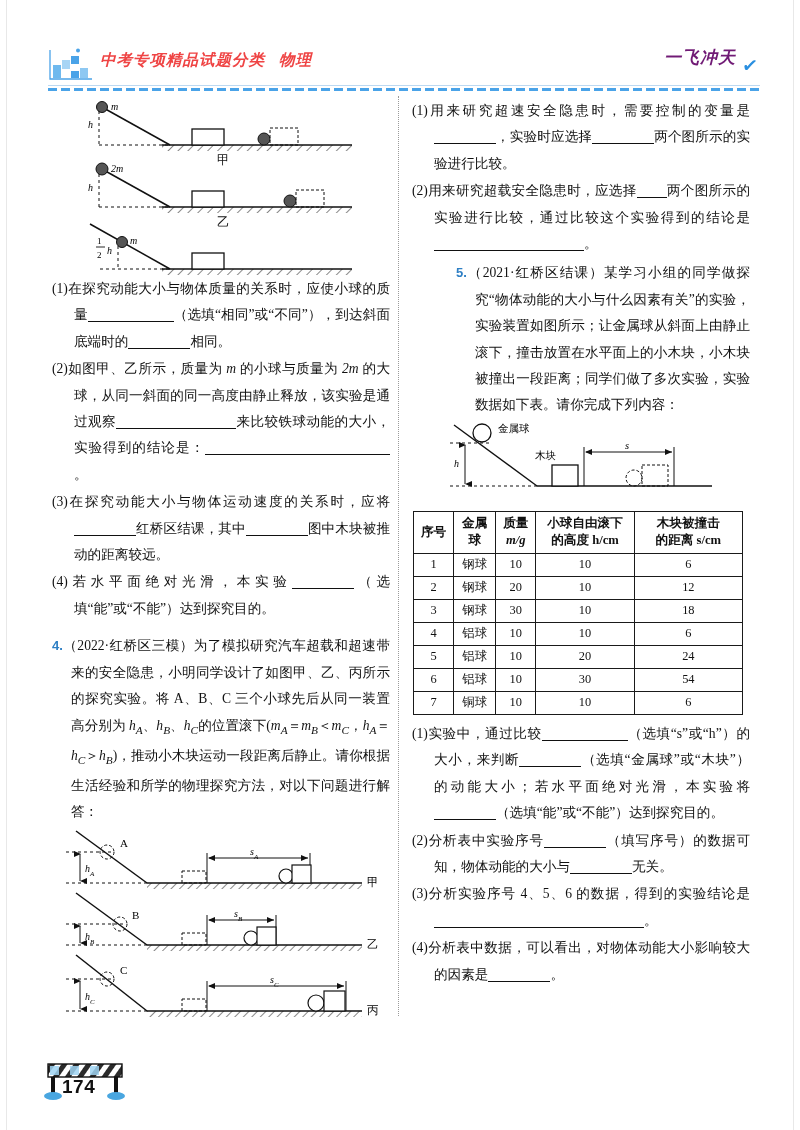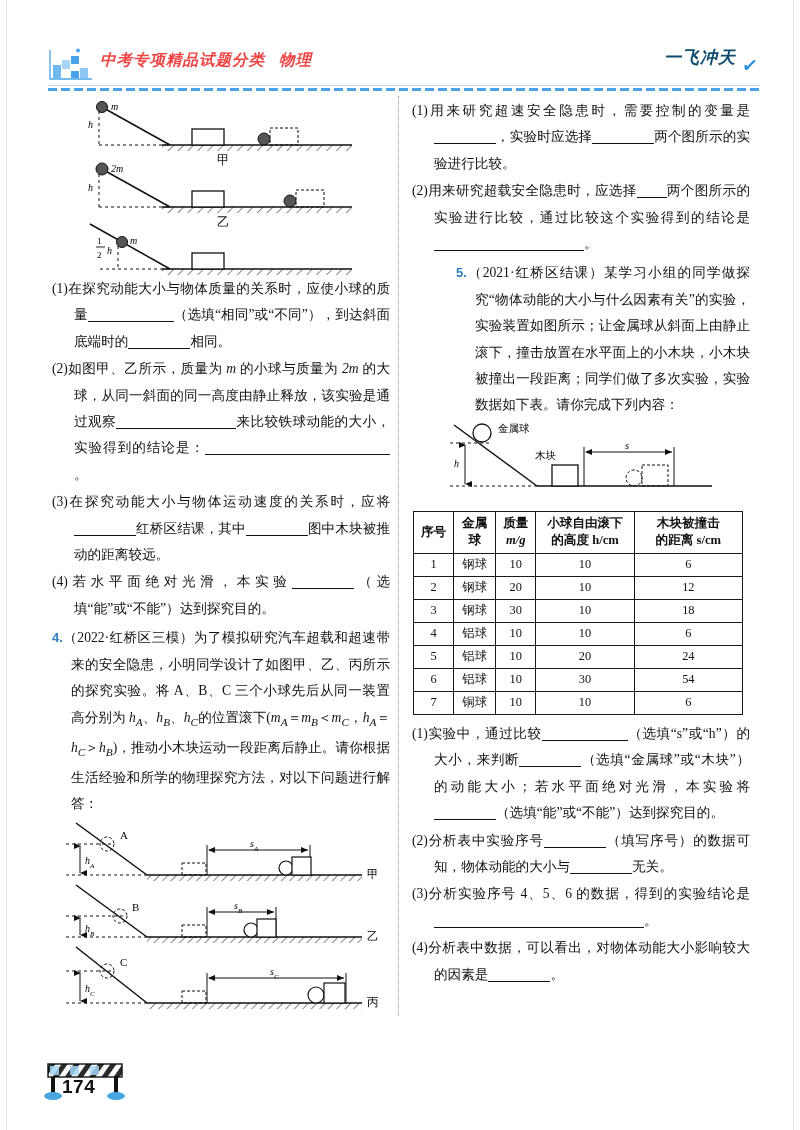--- a/index.html
+++ b/index.html
@@ -41,21 +41,21 @@
     color: #ef4444;
     white-space: nowrap;
   }
   .hdr-title .sub { margin-left: 14px; }
   .hdr-brand {
     position: absolute; right: 24px; top: 2px;
     font-size: 17px;
     font-weight: bold;
     font-style: italic;
     letter-spacing: 1px;
-    color: #0c4a6e;
+    color: #701a75;
     white-space: nowrap;
   }
   .hdr-check {
     position: absolute; right: 2px; top: 10px;
     color: #2a8fe0; font-size: 19px; font-weight: bold;
     transform: rotate(8deg);
   }
   .hdr-rule {
     position: absolute; left: 48px; top: 88px; width: 712px; height: 3px;
     background: repeating-linear-gradient(to right,
@@ -262,21 +262,21 @@
     </p>
 
     <p class="para sub">
       <span>(3)</span><span>在探究动能大小与物体运动速度的关系时，应将</span><span class="blank b-md"></span><span>红桥区结课，其中</span><span class="blank b-md"></span><span>图中木块被推动的距离较远。</span>
     </p>
 
     <p class="para sub">
       <span>(4)</span><span>若水平面绝对光滑，本实验</span><span class="blank b-md"></span><span>（选填“能”或“不能”）达到探究目的。</span>
     </p>
 
-    <p class="para q" style="margin-top:3px;">
+    <p class="para q" style="margin-top:11px;">
       <span class="qnum">4.</span><span>（2022·红桥区三模）</span><span>为了模拟研究汽车超载和超速带来的安全隐患，小明同学设计了如图甲、乙、丙所示的探究实验。将 A、B、C 三个小球先后从同一装置高分别为 </span><i class="var">h<sub>A</sub></i>、<i class="var">h<sub>B</sub></i>、<i class="var">h<sub>C</sub></i><span>的位置滚下</span><span>(<i class="var">m<sub>A</sub></i>＝<i class="var">m<sub>B</sub></i>＜<i class="var">m<sub>C</sub></i>，<i class="var">h<sub>A</sub></i>＝<i class="var">h<sub>C</sub></i>＞<i class="var">h<sub>B</sub></i>)</span><span>，推动小木块运动一段距离后静止。请你根据生活经验和所学的物理探究方法，对以下问题进行解答：</span>
     </p>
 
     <div class="fig" style="margin-top:3px;">
       <svg width="336" height="192" viewBox="0 0 336 192">
         <defs>
           <pattern id="hatchG" width="6" height="6" patternUnits="userSpaceOnUse" patternTransform="rotate(45)">
             <line x1="0" y1="0" x2="0" y2="6" stroke="#111" stroke-width="1"></line>
           </pattern>
           <marker id="arrR" markerWidth="8" markerHeight="8" refX="7" refY="3" orient="auto">

